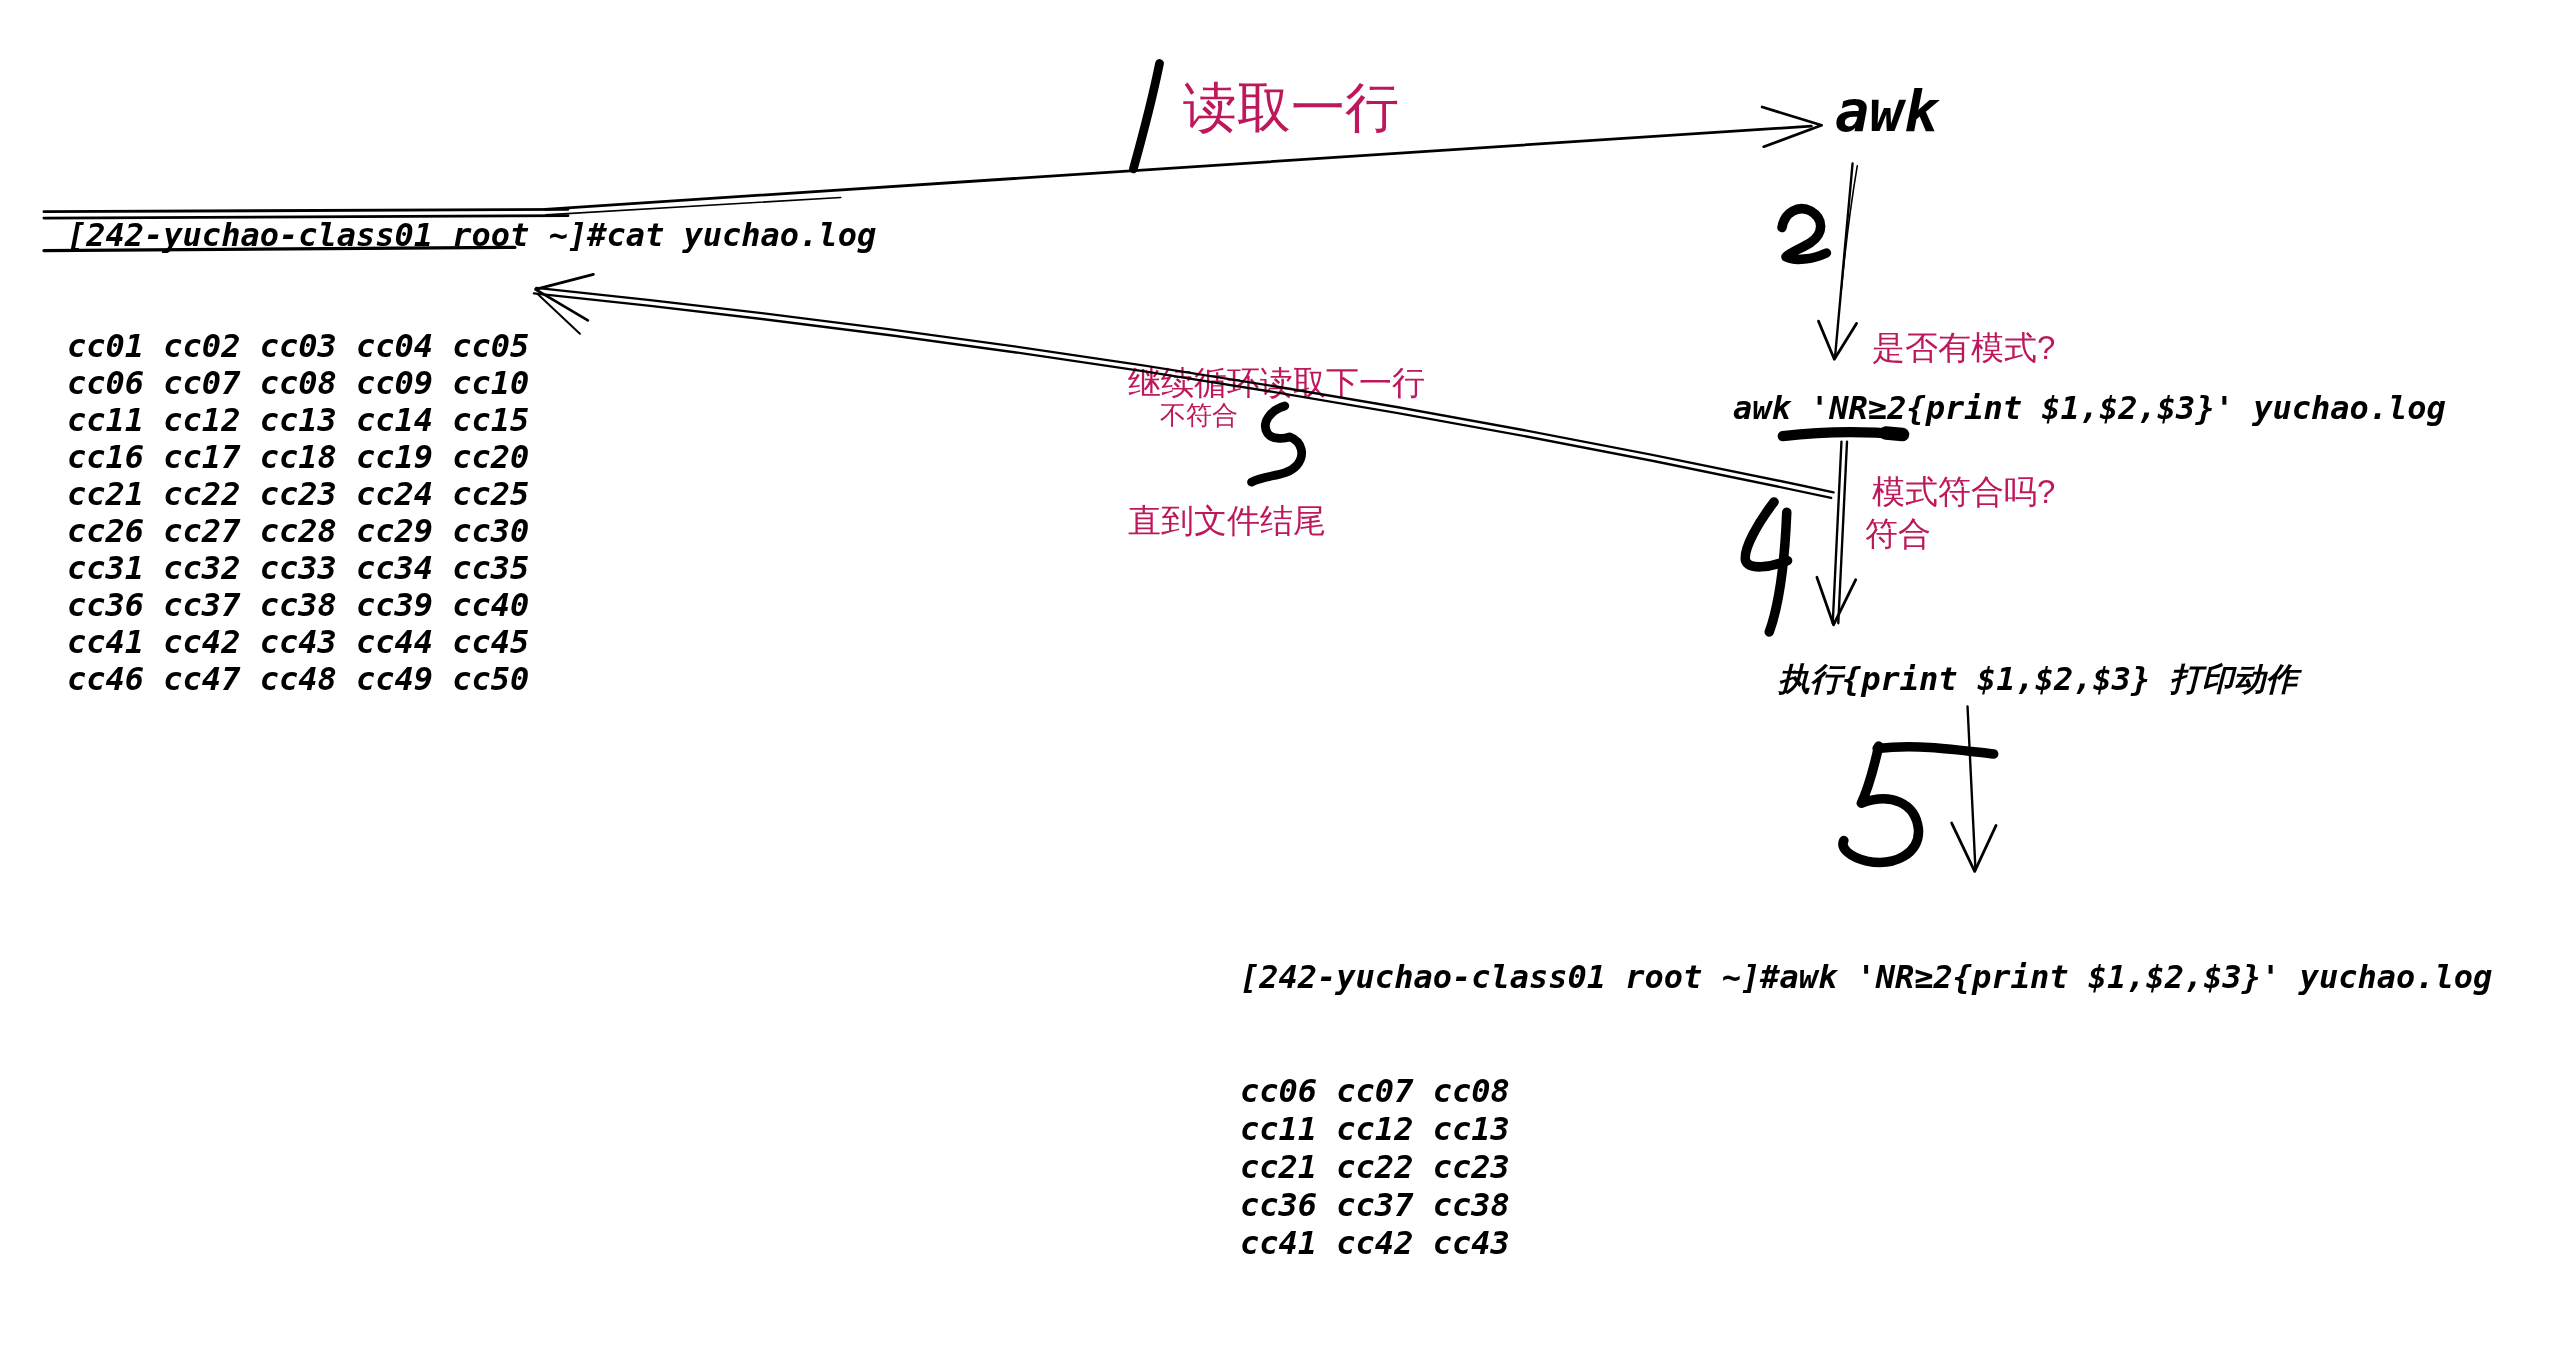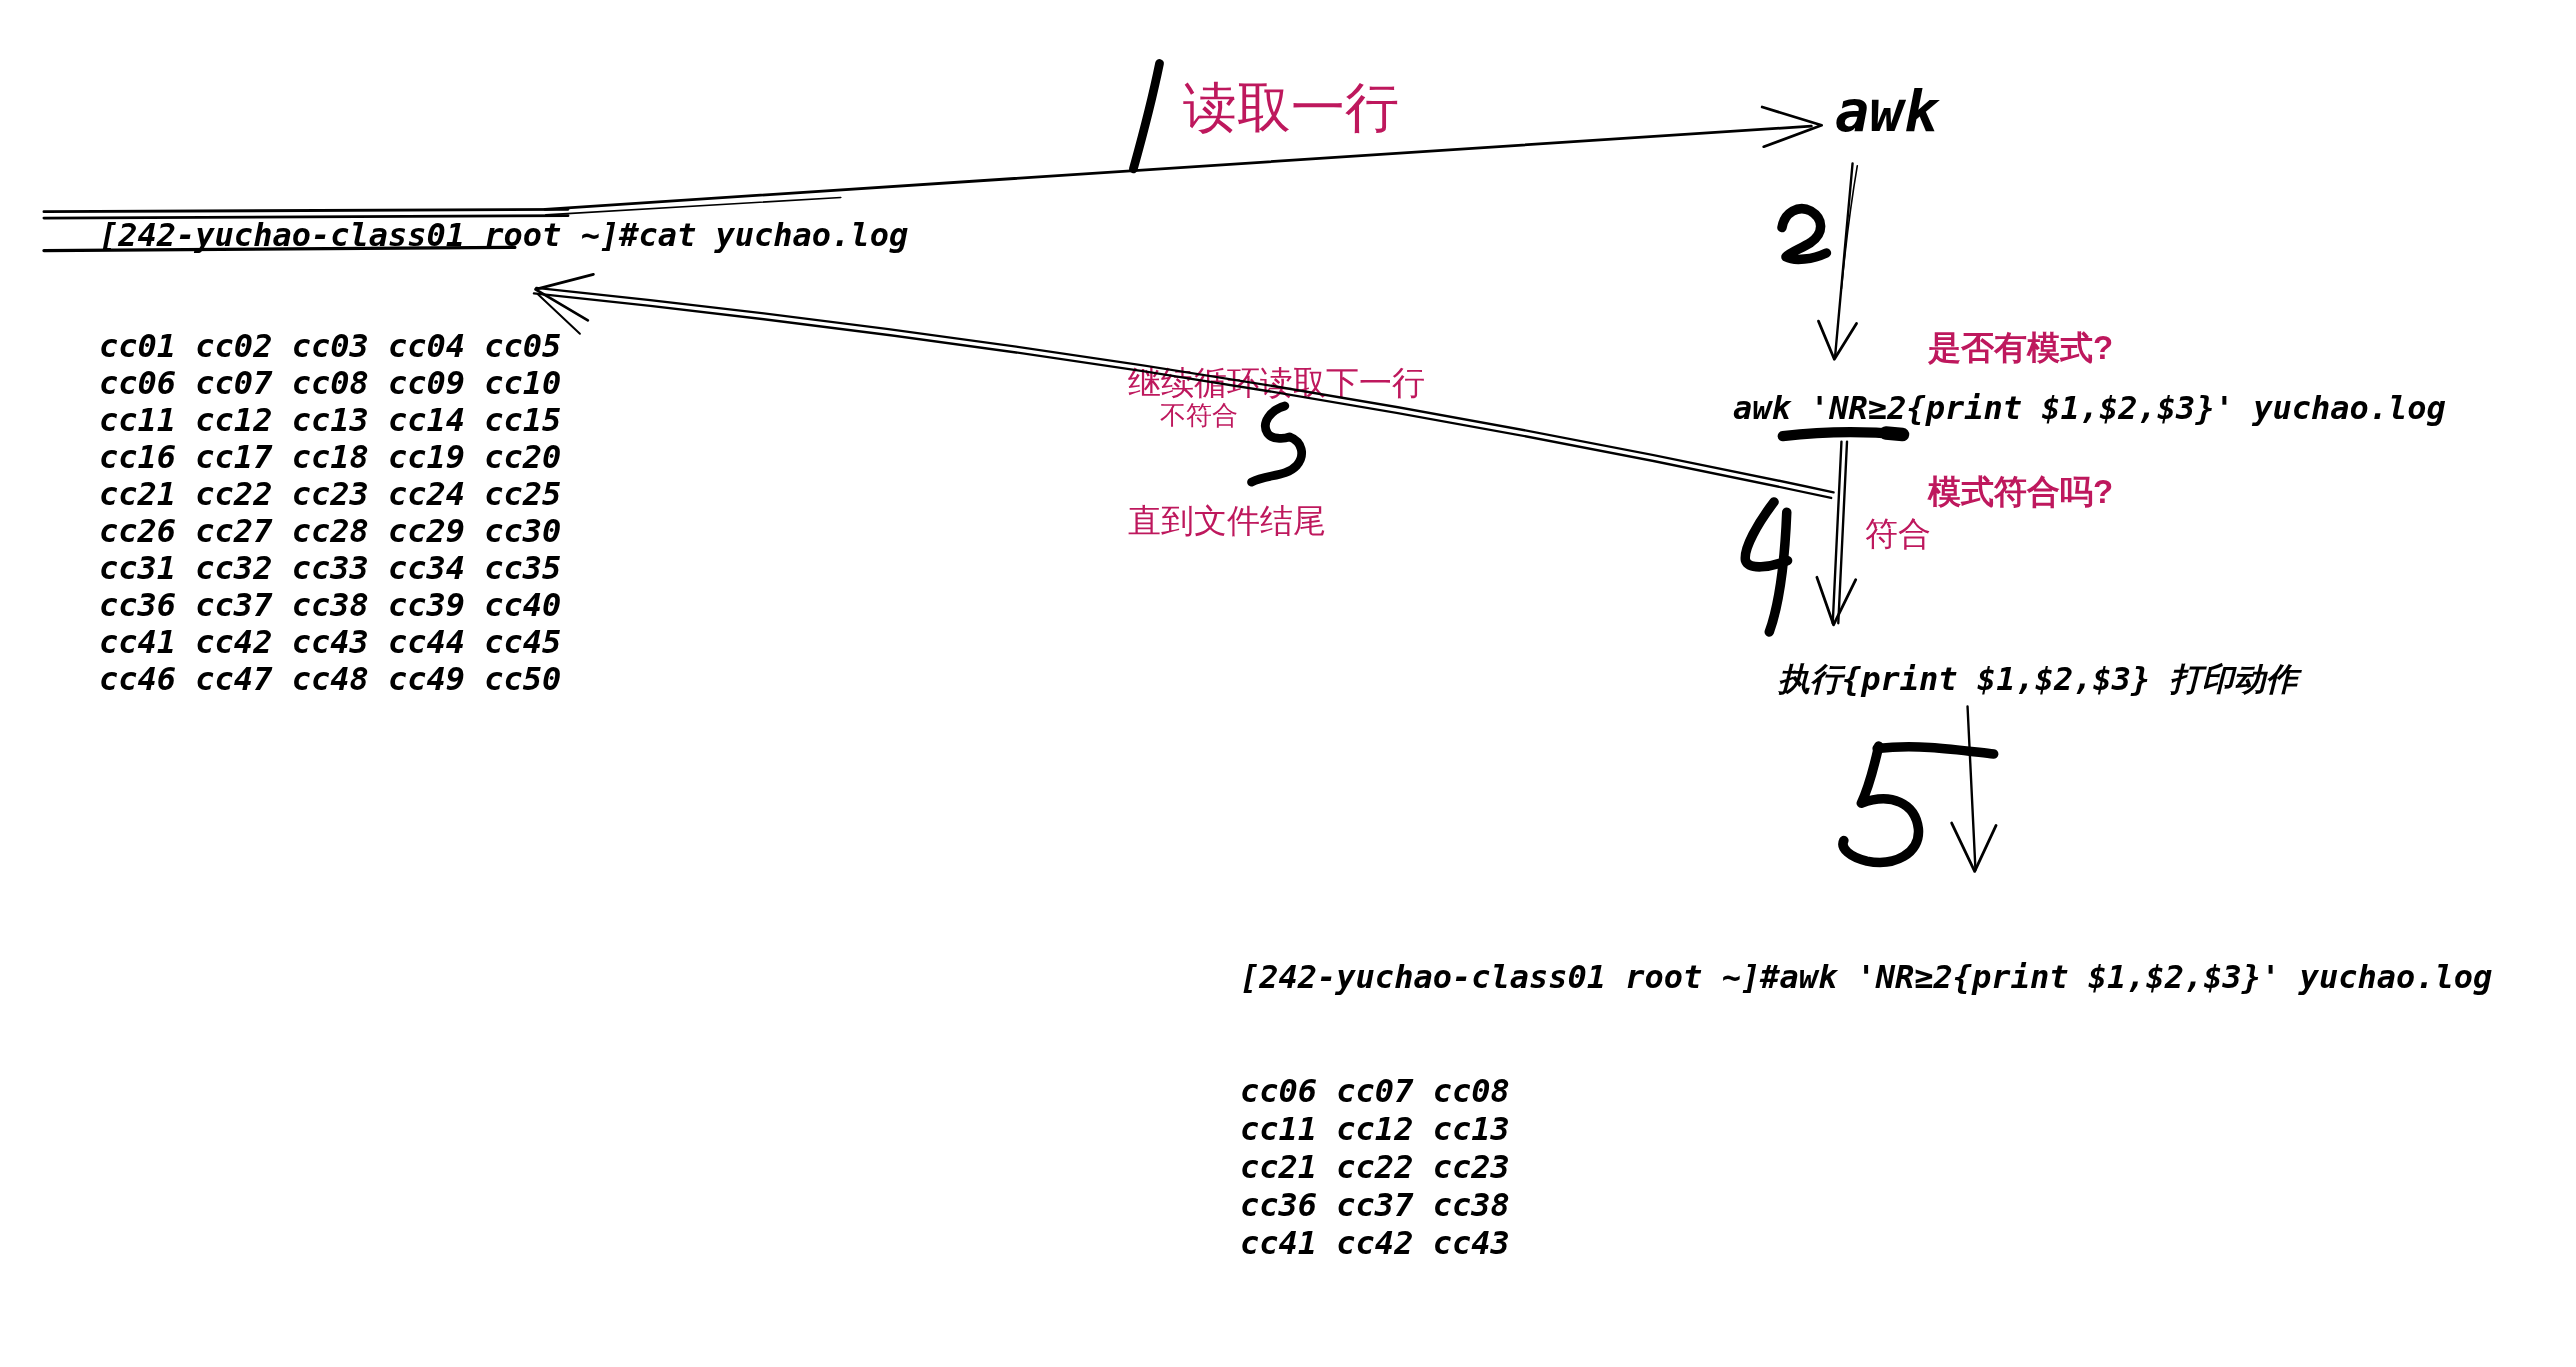--- a/index.html
+++ b/index.html
@@ -11,30 +11,30 @@
   .tline{white-space:pre;}
   .cjk{font-family:"Liberation Sans",sans-serif;font-weight:500;color:#be185d;white-space:pre;}
   #svg-overlay{position:absolute;left:0;top:0;width:2576px;height:1367px;pointer-events:none;}
   #svg-overlay path{fill:none;stroke:#000;stroke-linecap:round;stroke-linejoin:round;}
 </style>
 </head>
 <body>
 
 <div id="canvas">
 
-  <div class="abs mono" style="left:67px; top:143px;margin-left:32px;">
+  <div class="abs mono" style="left:67px; top:143px;">
     <div class="tline">[242-yuchao-class01 root ~]#cat yuchao.log</div>
     <div><div class="tline">cc01 cc02 cc03 cc04 cc05</div><div class="tline">cc06 cc07 cc08 cc09 cc10</div><div class="tline">cc11 cc12 cc13 cc14 cc15</div><div class="tline">cc16 cc17 cc18 cc19 cc20</div><div class="tline">cc21 cc22 cc23 cc24 cc25</div><div class="tline">cc26 cc27 cc28 cc29 cc30</div><div class="tline">cc31 cc32 cc33 cc34 cc35</div><div class="tline">cc36 cc37 cc38 cc39 cc40</div><div class="tline">cc41 cc42 cc43 cc44 cc45</div><div class="tline">cc46 cc47 cc48 cc49 cc50</div></div>
   </div>
 
   <div class="abs mono" style="left:1835px; top:82px; font-size:57px; line-height:1.05;">awk</div>
 
   <div class="abs cjk" style="left:1183px; top:76px; font-size:54px; line-height:1.15;">读取一行</div>
 
-  <div class="abs cjk" style="left:1928px; top:228px; font-size:33px; line-height:48px;font-weight:bold;">
+  <div class="abs cjk" style="left:1872px; top:228px; font-size:33px; line-height:48px;">
     <div>是否有模式?</div>
     <div>模式符合吗?</div>
   </div>
 
   <div class="abs mono" style="left:1733px; top:390px;">awk 'NR≥2{print $1,$2,$3}' yuchao.log</div>
 
   <div class="abs cjk" style="left:1128px; top:268px; font-size:33px; line-height:46px;">
     <div>继续循环读取下一行</div>
     <div>直到文件结尾</div>
   </div>

